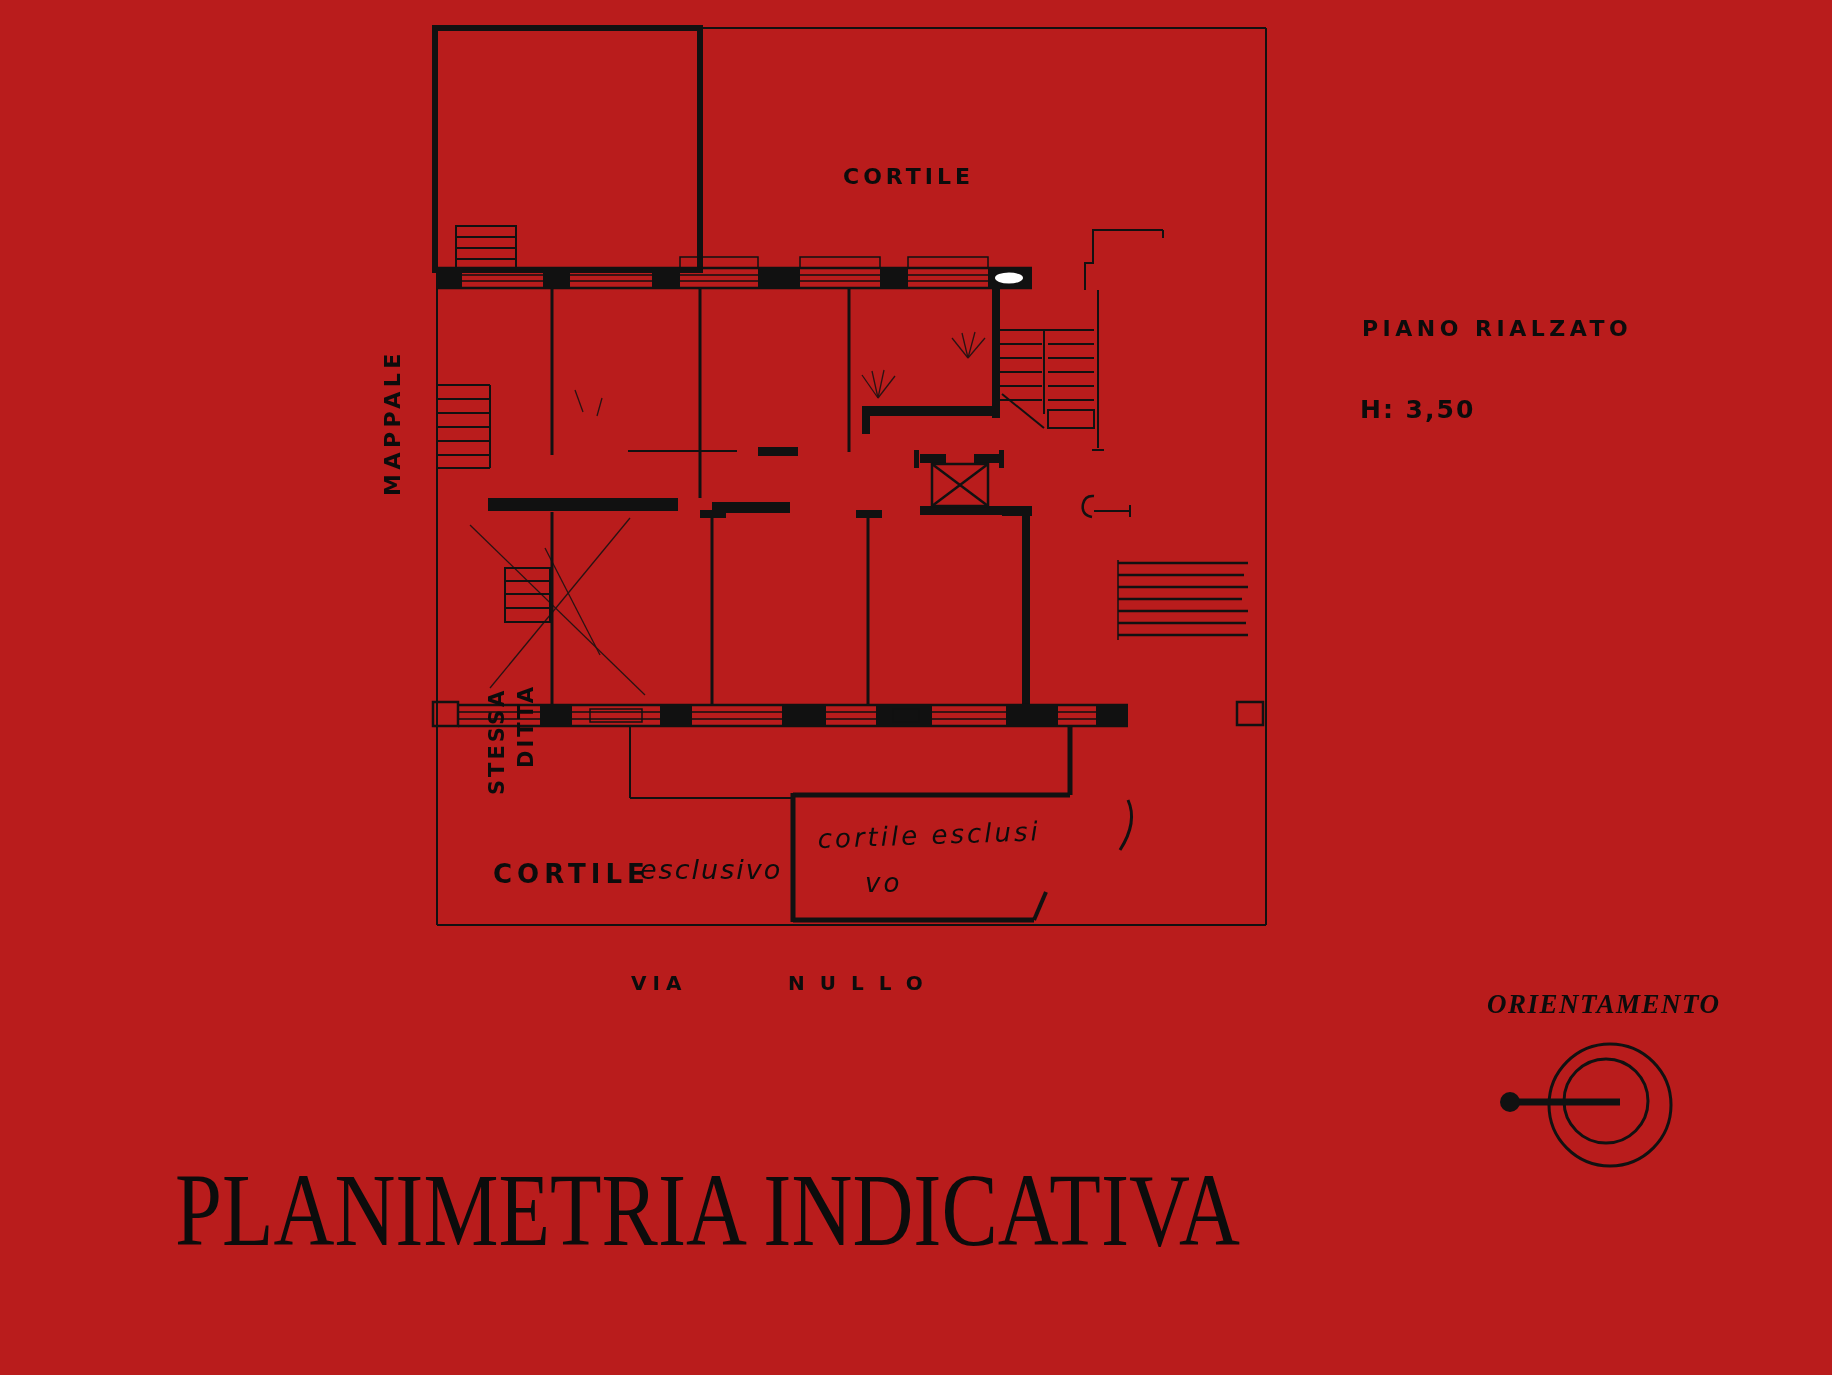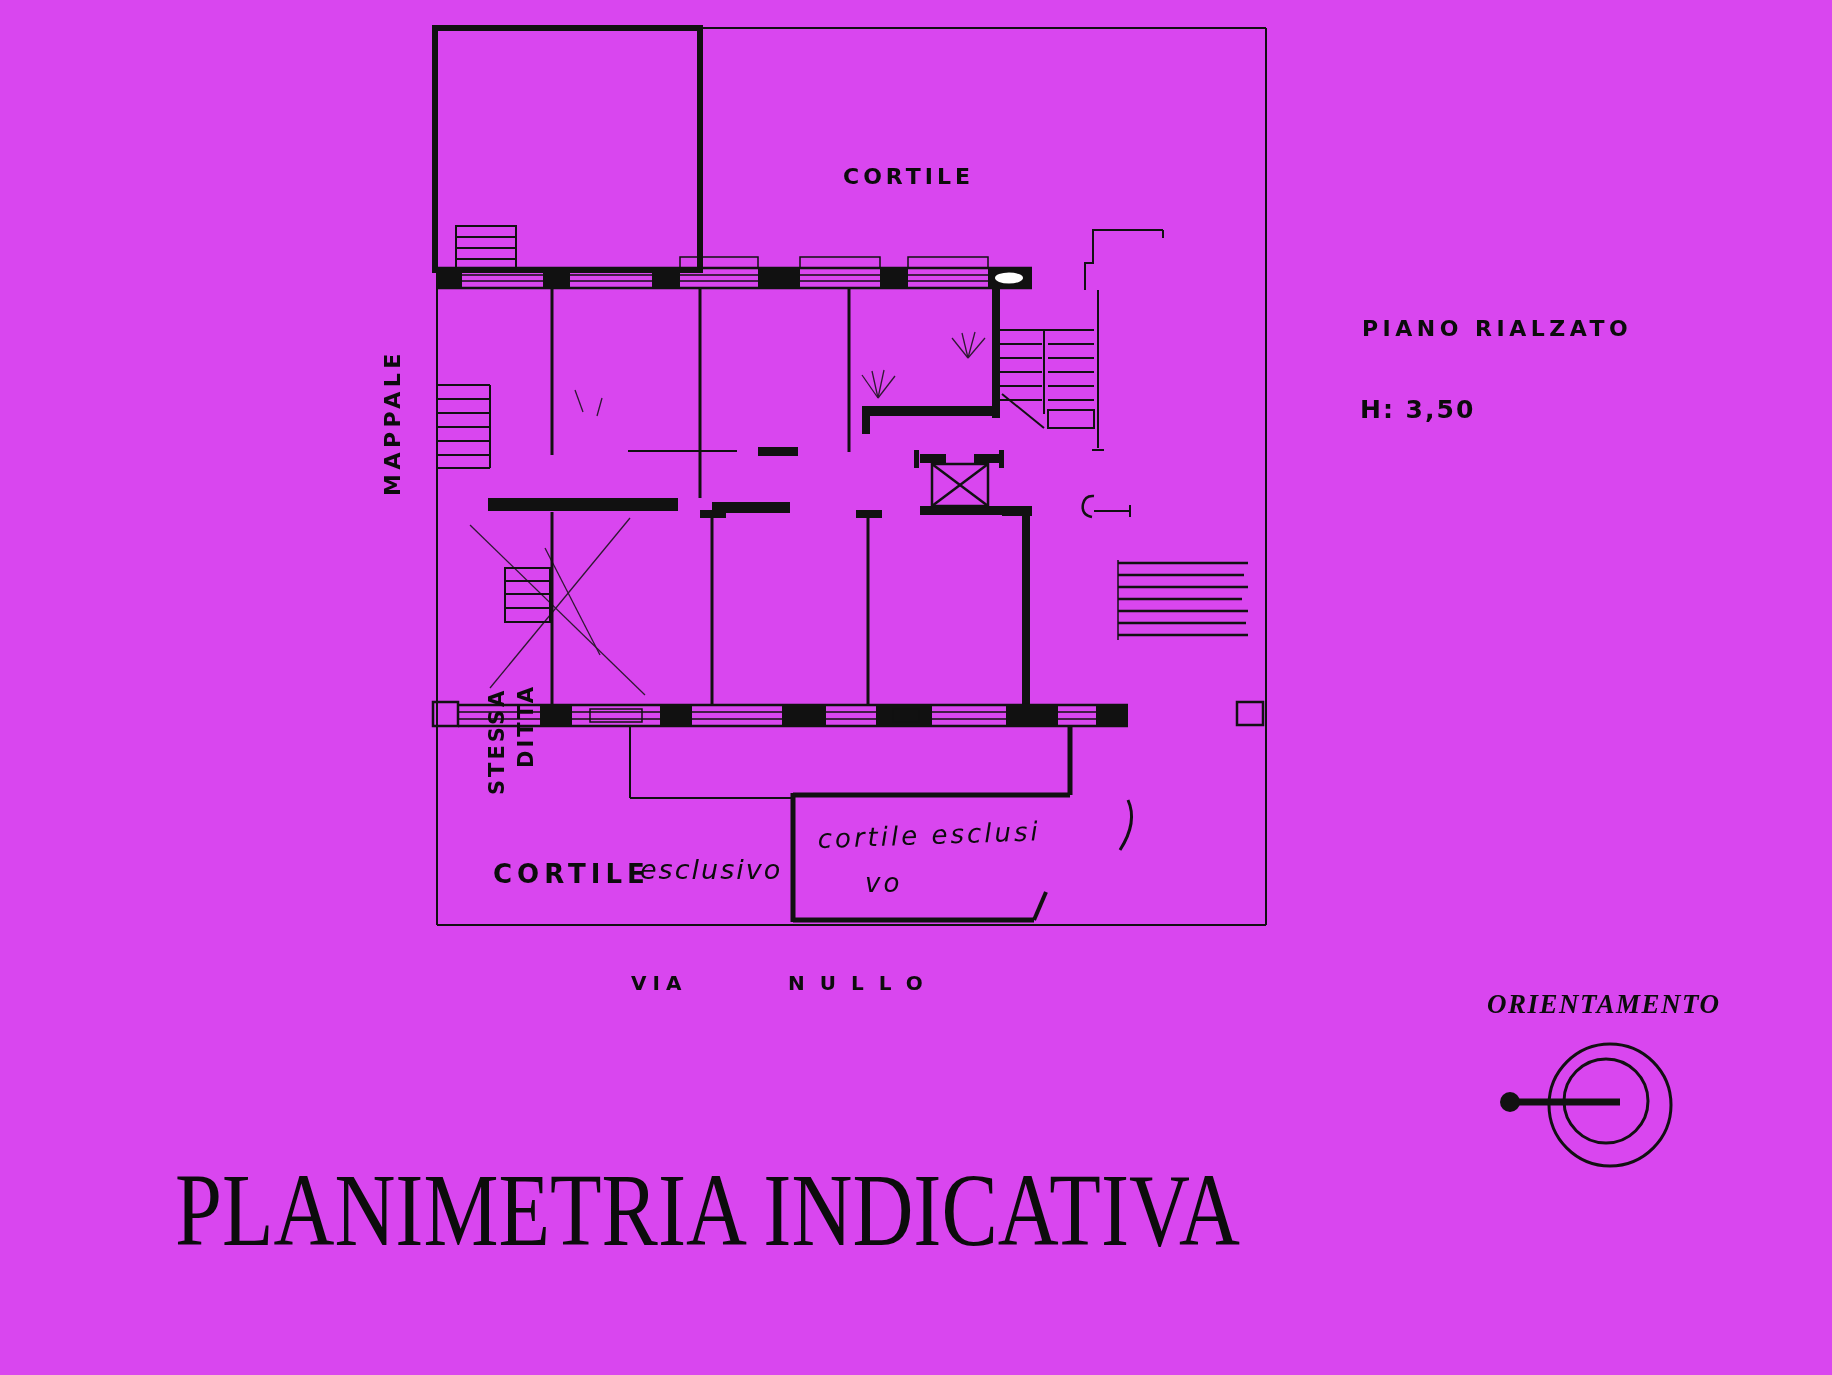--- a/index.html
+++ b/index.html
@@ -1,16 +1,16 @@
 <!DOCTYPE html>
 <html><head>
 <meta charset="utf-8">
 <style>
   html,body{margin:0;padding:0;background:#fff;}
-  #sheet{position:relative;width:1832px;height:1375px;background:#d946ef;overflow:hidden;}
+  #sheet{position:relative;width:1832px;height:1375px;background:#b91c1c;overflow:hidden;}
   svg{display:block;}
   .ink{stroke:#111;fill:none;}
   .hand{font-family:"DejaVu Sans",sans-serif;font-weight:bold;fill:#0c0c0c;}
   .script{font-family:"DejaVu Sans",sans-serif;font-style:italic;fill:#0c0c0c;}
   .serif{font-family:"Liberation Serif",serif;fill:#0c0c0c;}
 </style>
 </head>
 <body>
 
 <div id="sheet">

